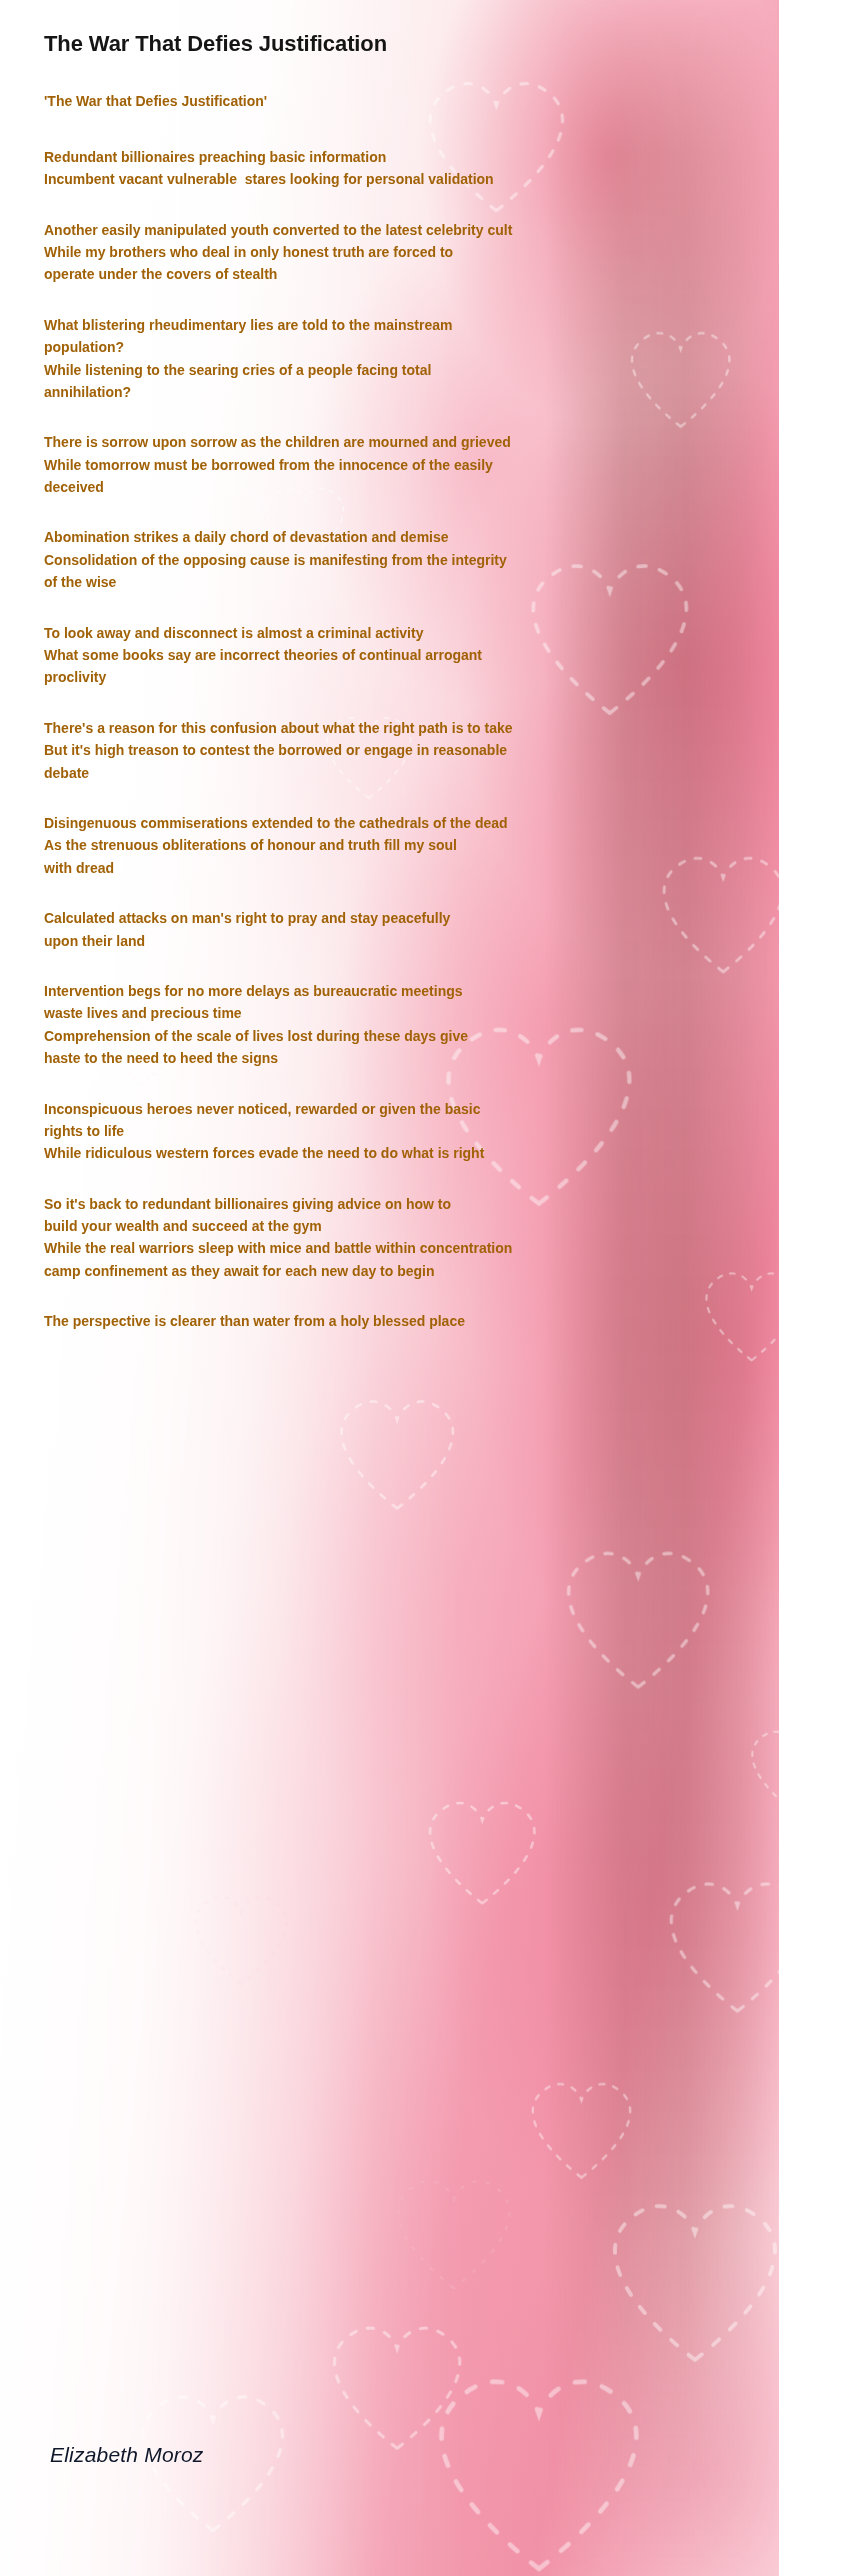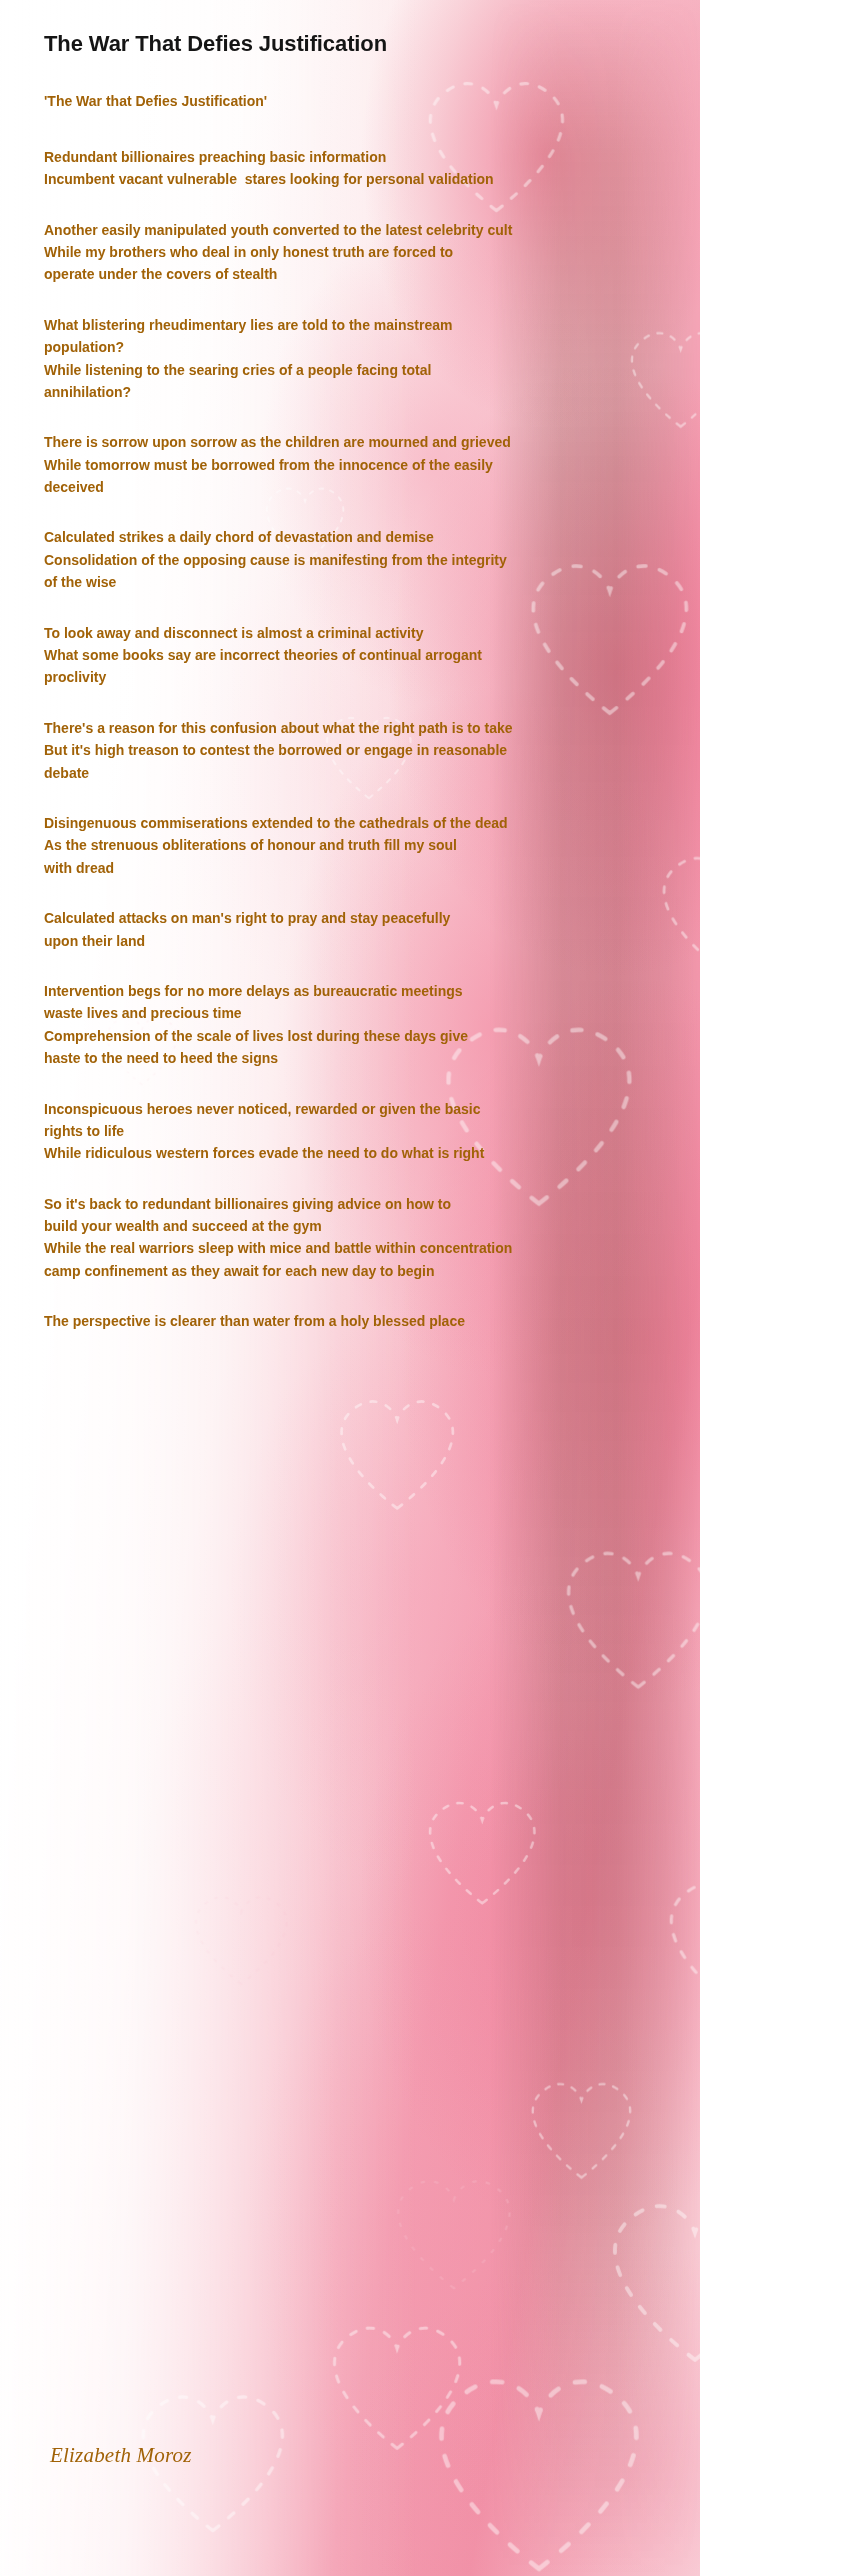--- a/index.html
+++ b/index.html
@@ -2,21 +2,21 @@
 <html style="font-size:11.3px"><head>
 <meta charset="utf-8">
 <style>
   html, body {
     margin: 0;
     padding: 0;
     background: #ffffff;
   }
   #page {
     position: relative;
-    width: 700px;
+    width: 779px;
     height: 2576px;
     overflow: hidden;
     background: #fdf6f6;
     font-family: "Liberation Sans", sans-serif;
   }
 
   
   .bg-layer {
     position: absolute;
     inset: 0;
@@ -101,24 +101,24 @@
     white-space: pre-wrap;
   }
   .stanza.subtitle { margin-bottom: 33px; }
   .stanza.ending { margin-top: 9px; }
 
   .signature {
     position: absolute;
     left: 50px;
     top: 2443px;
     z-index: 6;
-    font-family: Liberation Serif, serif;
+    font-family: Liberation Sans, sans-serif;
     font-style: italic;
     font-size: 21px;
-    color: #a16207;
+    color: #0f172a;
     letter-spacing: 0.2px;
   }
 </style>
 </head>
 <body>
 
 <div id="page">
 
   <div class="bg-layer bg-base"></div>
   <div class="bg-layer bg-blobs"></div>
@@ -186,21 +186,21 @@
     </div>
 
 
     <div class="stanza">
       <div class="line">There is sorrow upon sorrow as the children are mourned and grieved</div>
       <div class="line">While tomorrow must be borrowed from the innocence of the easily
 deceived</div>
     </div>
 
     <div class="stanza">
-      <div class="line">Calculated strikes a daily chord of devastation and demise</div>
+      <div class="line">Abomination strikes a daily chord of devastation and demise</div>
       <div class="line">Consolidation of the opposing cause is manifesting from the integrity
 of the wise</div>
     </div>
 
     <div class="stanza">
       <div class="line">To look away and disconnect is almost a criminal activity</div>
       <div class="line">What some books say are incorrect theories of continual arrogant
 proclivity</div>
     </div>
 

